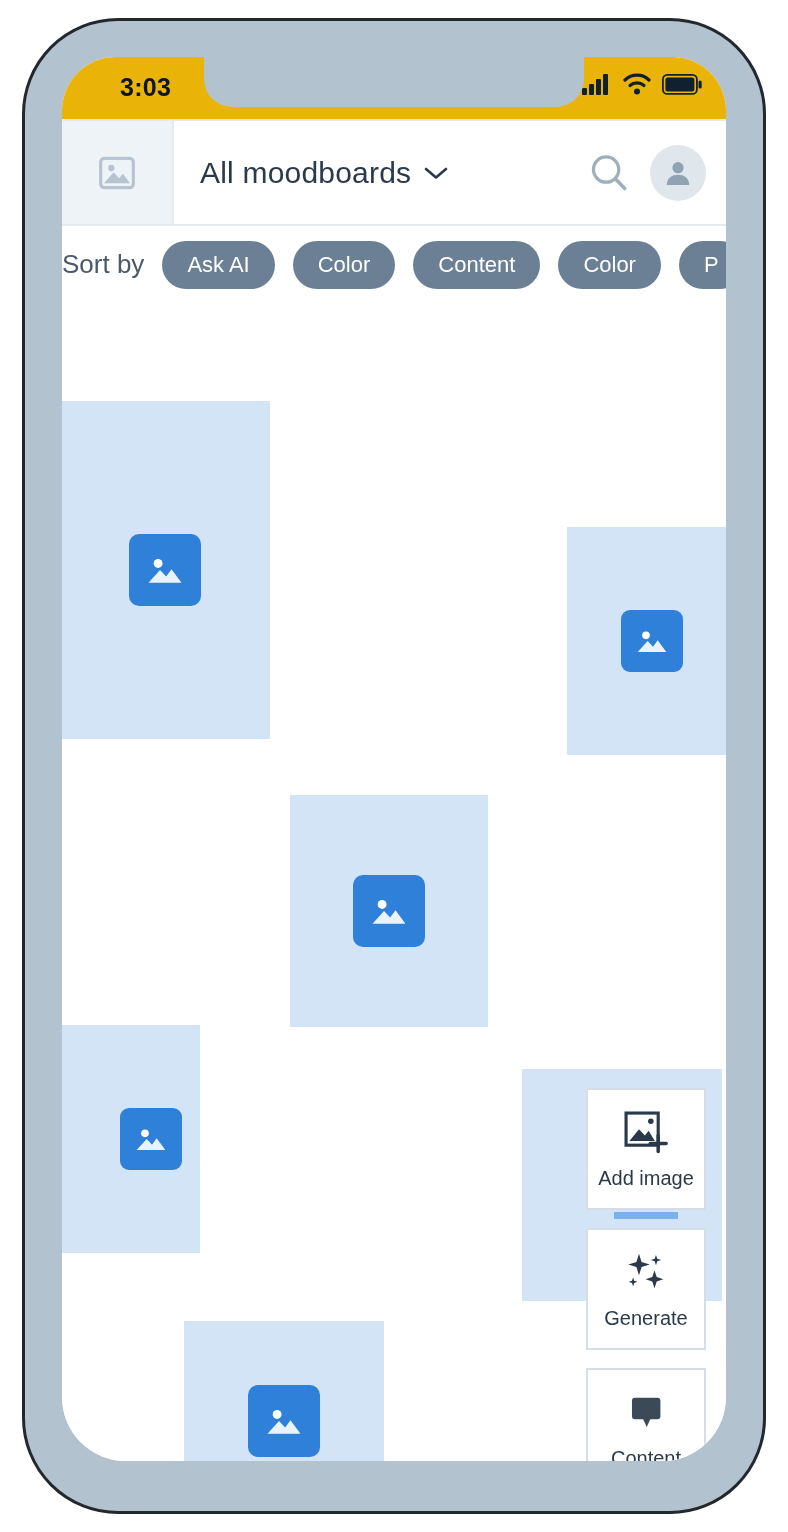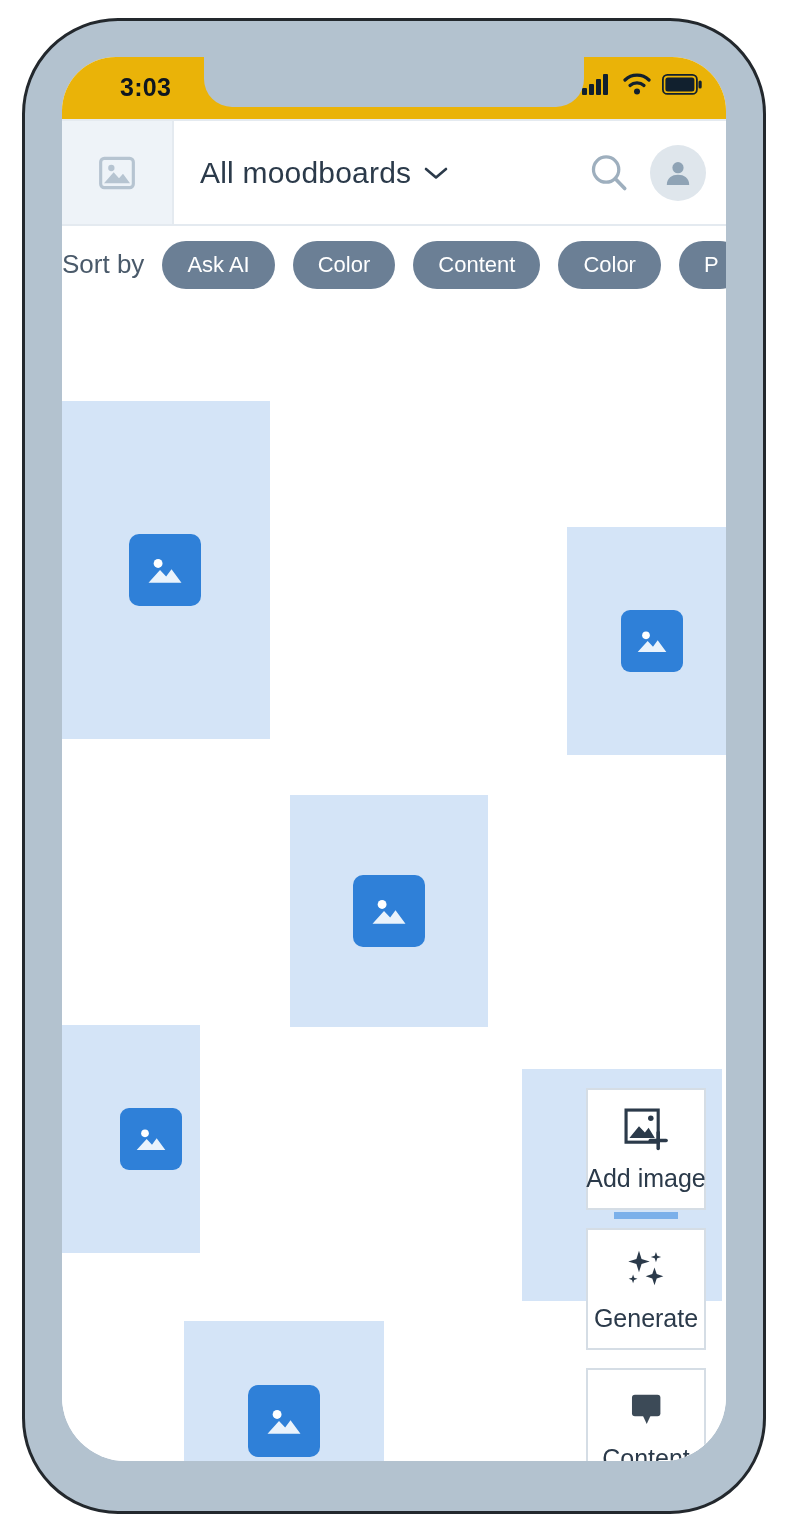--- a/index.html
+++ b/index.html
@@ -229,21 +229,21 @@
     height: 122px;
     background: #ffffff;
     border: 2px solid #d5dde5;
     display: flex;
     flex-direction: column;
     align-items: center;
     justify-content: center;
     gap: 10px;
   }
   .tool-label {
-    font-size: 25px;
+    font-size: 20px;
     color: #2b3a4a;
     white-space: nowrap;
   }
   .tool-underline {
     position: absolute;
     left: 28px;
     top: 124px;
     width: 64px;
     height: 7px;
     background: #7bb0ea;

